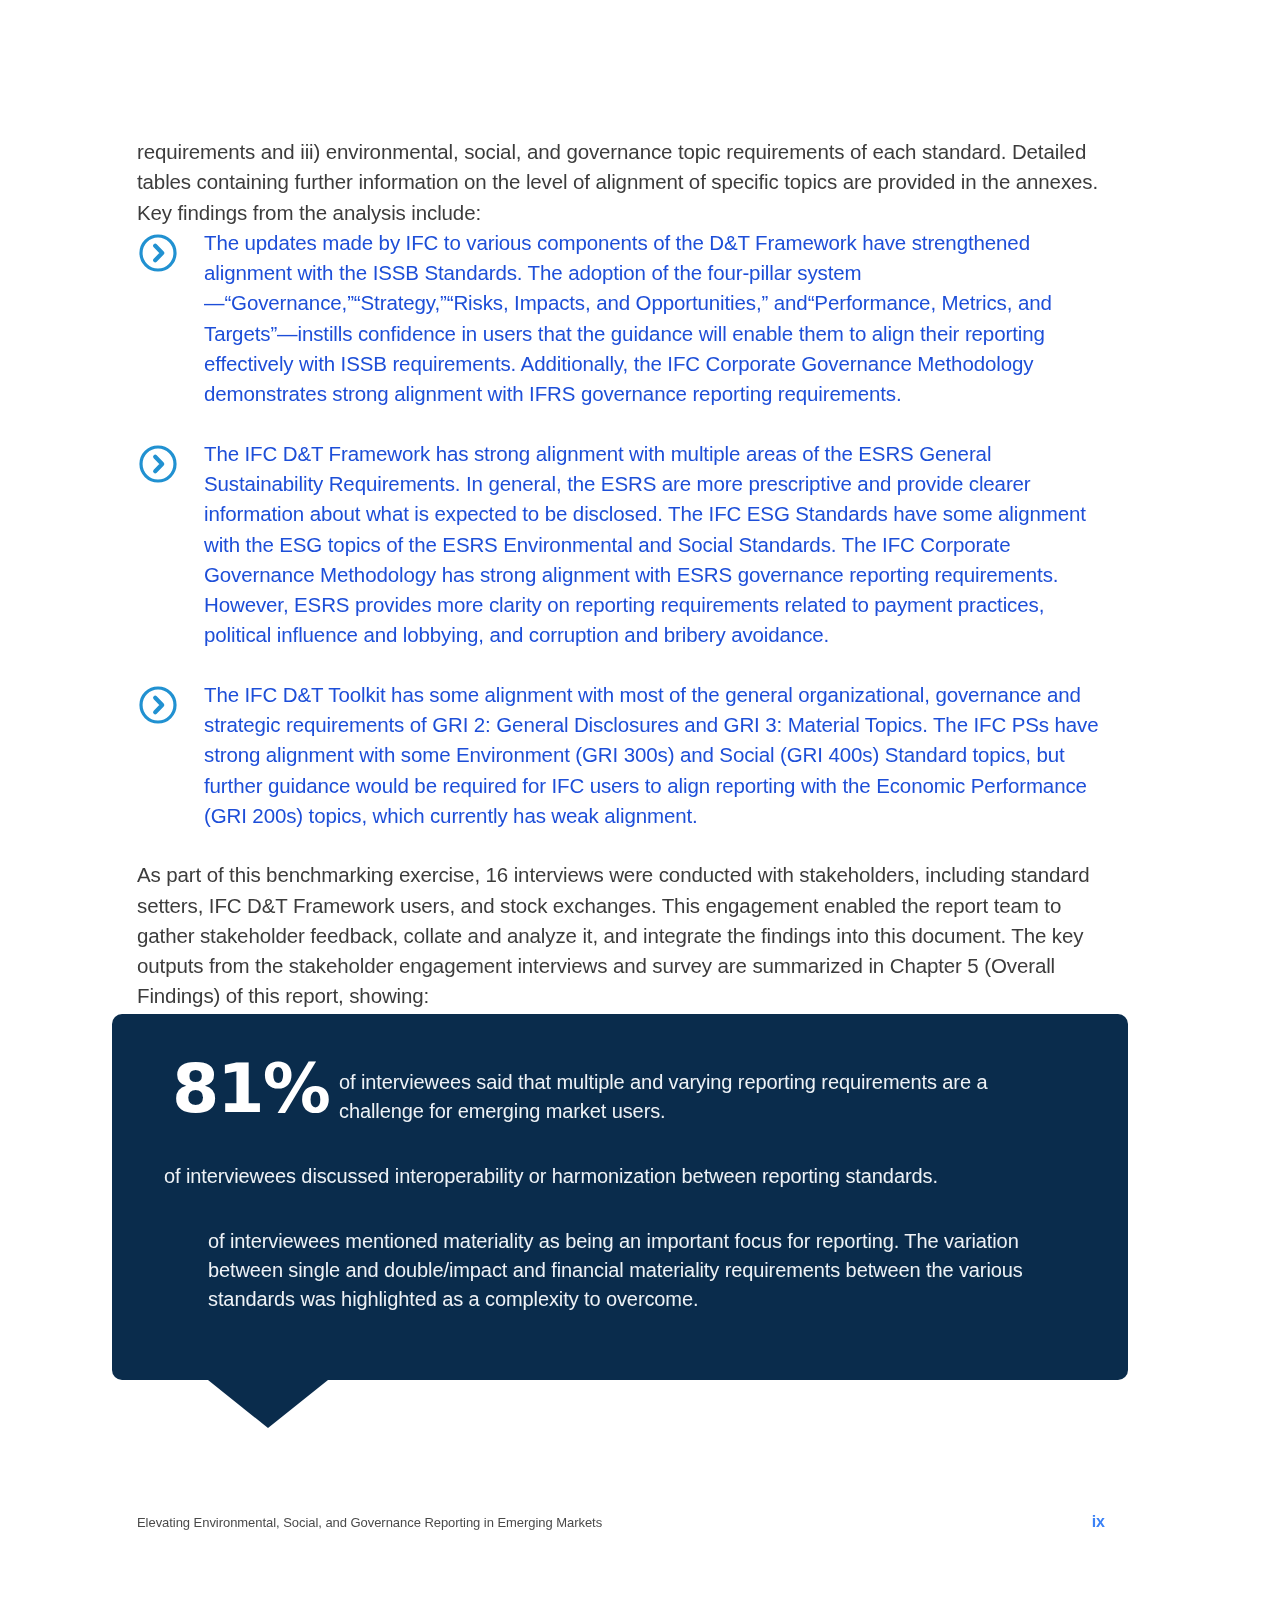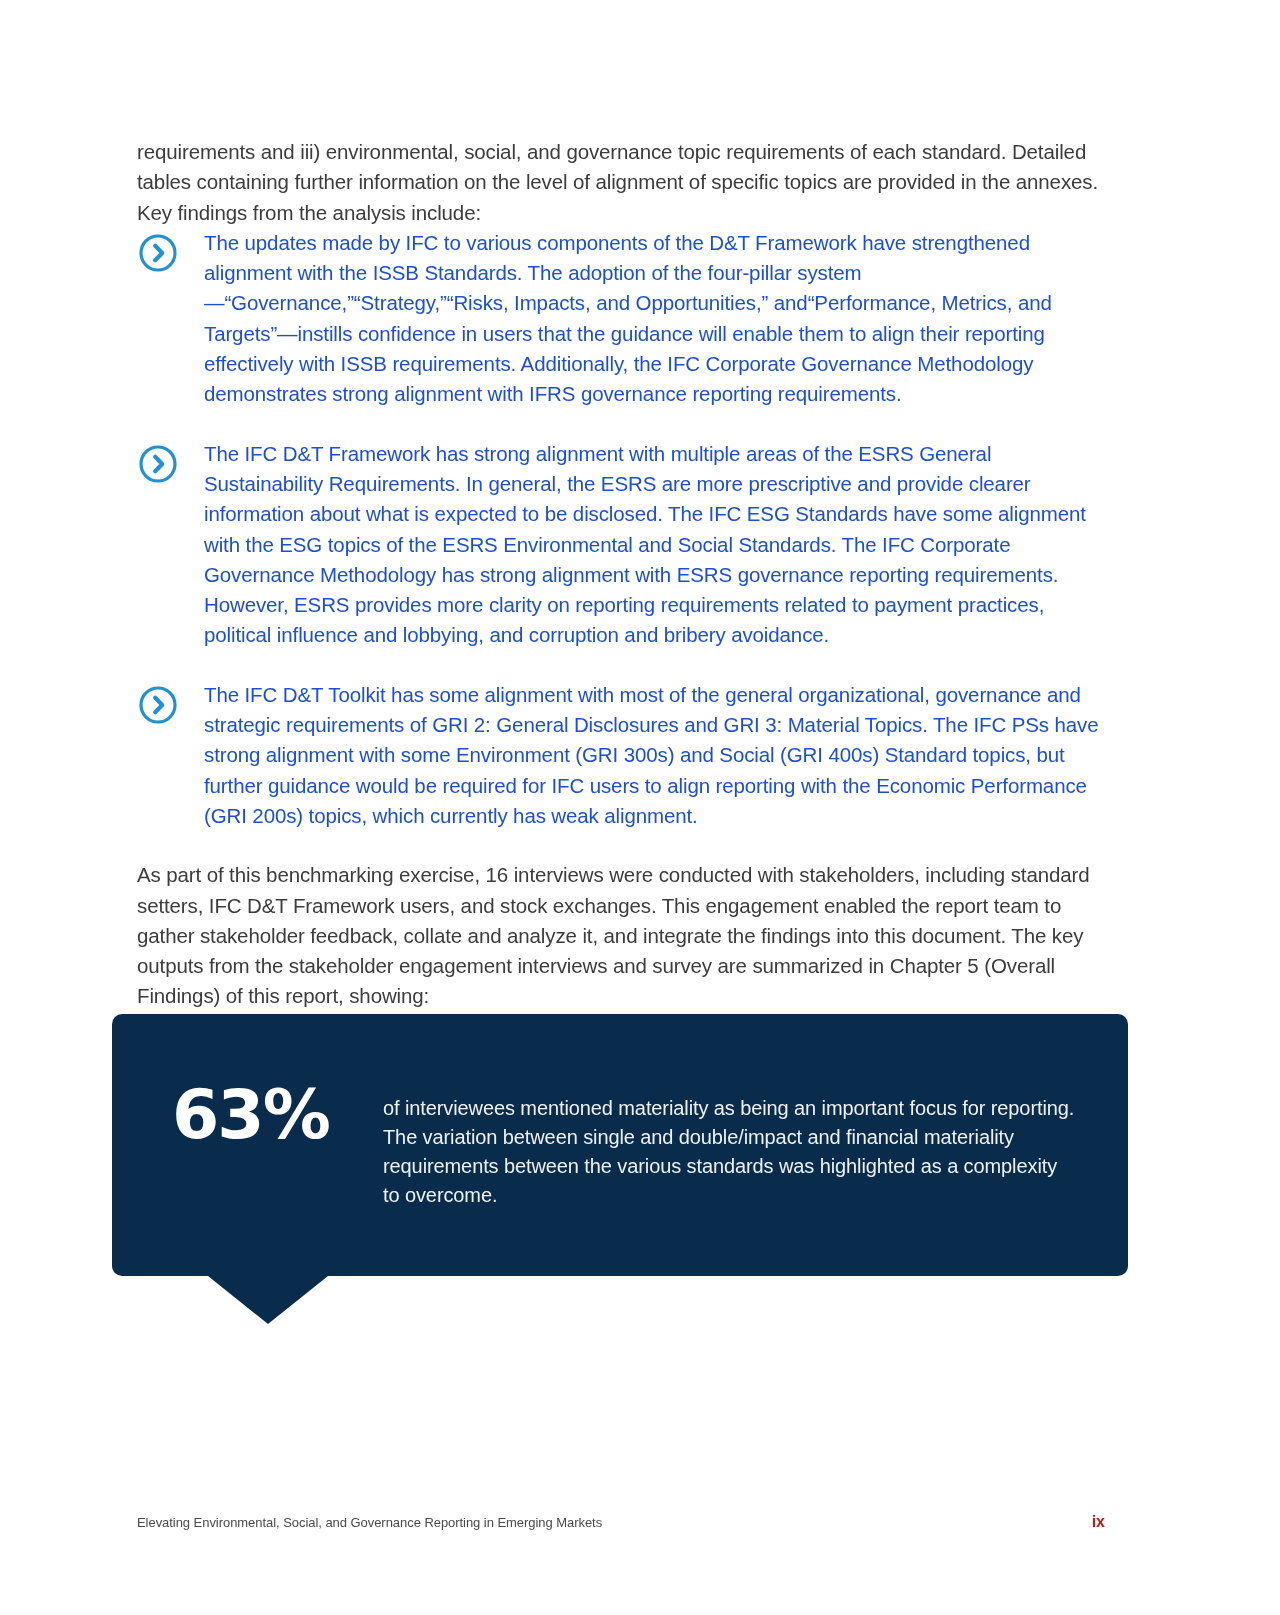--- a/index.html
+++ b/index.html
@@ -155,21 +155,21 @@
 
   .footer-title {
     font-size: 13px;
     color: #4a4a4a;
     letter-spacing: -0.05px;
   }
 
   .footer-page {
     font-size: 16px;
     font-weight: 700;
-    color: #b91c1c;
+    color: #3b82f6;
   }
 </style>
 </head>
 <body>
 
 <div class="page">
 
   <div class="content">
 
     <p class="body-para intro-para">requirements and iii) environmental, social, and governance topic requirements of each standard. Detailed tables containing further information on the level of alignment of specific topics are provided in the annexes. Key findings from the analysis include:</p>
@@ -208,26 +208,30 @@
 
     </div>
 
     <p class="body-para closing-para">As part of this benchmarking exercise, 16 interviews were conducted with stakeholders, including standard setters, IFC D&amp;T Framework users, and stock exchanges. This engagement enabled the report team to gather stakeholder feedback, collate and analyze it, and integrate the findings into this document. The key outputs from the stakeholder engagement interviews and survey are summarized in Chapter 5 (Overall Findings) of this report, showing:</p>
 
   </div>
 
   <div class="callout-wrap">
     <div class="callout">
 
+      <div class="stat-row stat-row-1">
+        <div class="stat-number">81%</div>
+        <div class="stat-desc">of interviewees said that multiple and varying reporting requirements are a challenge for emerging market users.</div>
+      </div>
 
       <div class="stat-row stat-row-2">
+        <div class="stat-desc">of interviewees discussed interoperability or harmonization between reporting standards.</div>
       </div>
 
       <div class="stat-row stat-row-3">
-        <div class="stat-number">63%</div>
         <div class="stat-desc">of interviewees mentioned materiality as being an important focus for reporting. The variation between single and double/impact and financial materiality requirements between the various standards was highlighted as a complexity to overcome.</div>
       </div>
 
       <div class="callout-tail"></div>
     </div>
   </div>
 
   <div class="footer">
     <div class="footer-title">Elevating Environmental, Social, and Governance Reporting in Emerging Markets</div>
     <div class="footer-page">ix</div>

